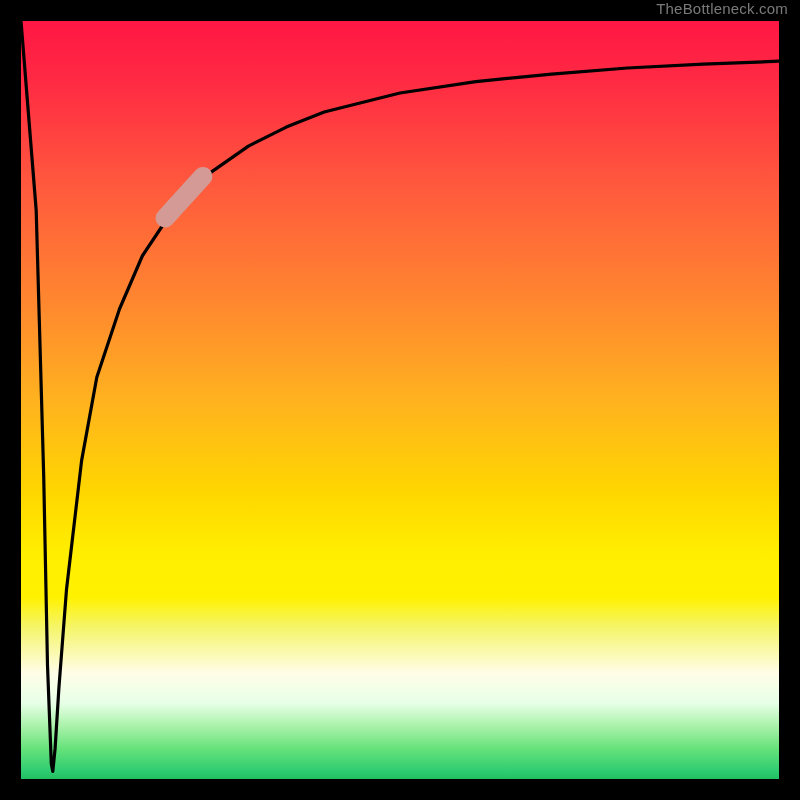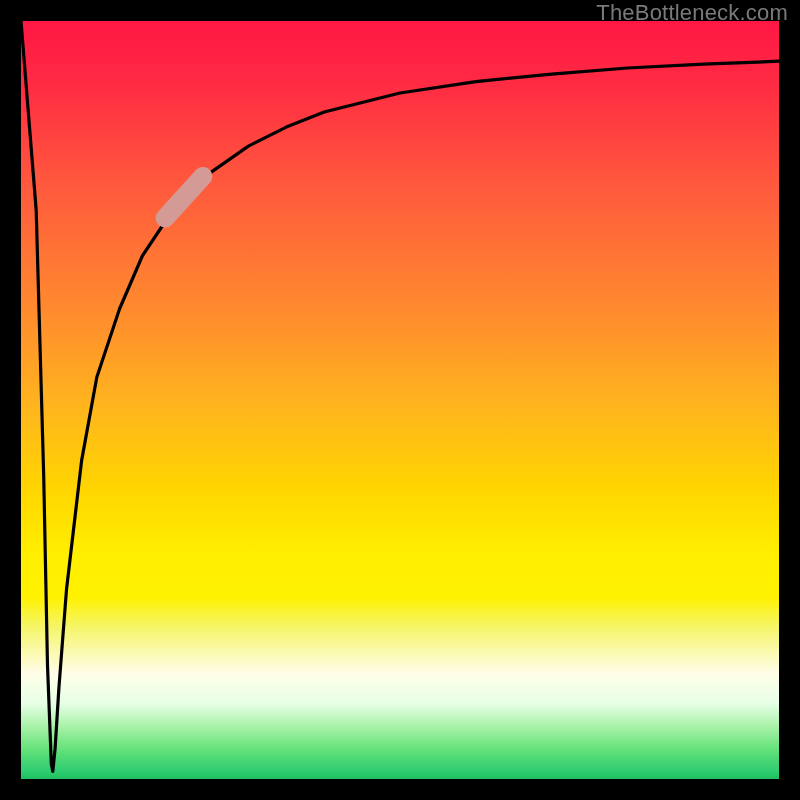--- a/index.html
+++ b/index.html
@@ -57,21 +57,21 @@
     left: 0;
     top: 0;
     width: 800px;
     height: 800px;
     position: absolute;
   }
   .attribution {
     position: absolute;
     top: 0;
     right: 12px;
-    font-size: 22px;
+    font-size: 15px;
     color: #7a7a7a;
     letter-spacing: 0.2px;
     user-select: none;
   }
 </style>
 </head>
 <body>
 
 <div class="chart-wrap">
 

